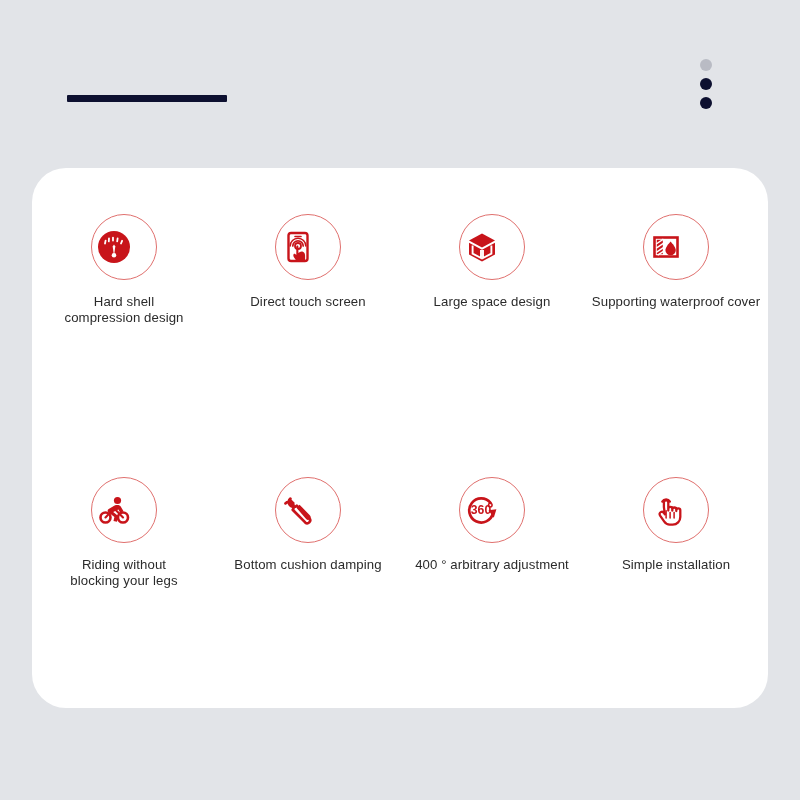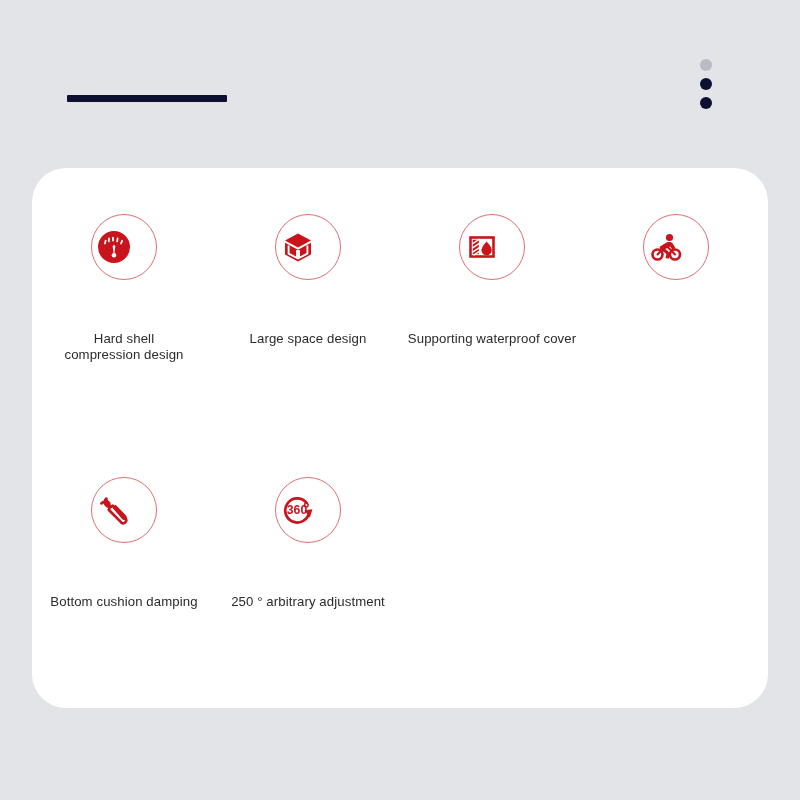--- a/index.html
+++ b/index.html
@@ -74,21 +74,20 @@
     padding-top: 14px;
     box-sizing: border-box;
   }
 
   .feature {
     display: flex;
     flex-direction: column;
     align-items: center;
     justify-content: flex-start;
     padding-top: 32px;
-    gap: 37px;
   }
 
   .icon-ring {
     width: 66px;
     height: 66px;
     border: 1.4px solid #e0706e;
     border-radius: 50%;
     display: flex;
     align-items: center;
     justify-content: flex-start;
@@ -136,20 +135,33 @@
             <line x1="29" y1="18.5" x2="30.1" y2="15.8"></line>
           </g>
           <path d="M22 31 L20.7 21.5 L22 19.6 L23.3 21.5 Z" fill="#ffffff"></path>
           <circle cx="22" cy="30.2" r="2.3" fill="#ffffff"></circle>
         </svg>
       </span>
       <div class="feature-label">Hard shell
 compression design</div>
     </div>
 
+    <div class="feature">
+      <span class="icon-ring">
+        <svg width="44" height="44" viewBox="0 0 44 44">
+          <rect x="12.5" y="8" width="19" height="28" rx="2.6" fill="none" stroke="#c8141a" stroke-width="2.4"></rect>
+          <line x1="19" y1="11.5" x2="25" y2="11.5" stroke="#c8141a" stroke-width="1.6" stroke-linecap="round"></line>
+          <circle cx="22" cy="21" r="3" fill="none" stroke="#c8141a" stroke-width="1.8"></circle>
+          <path d="M16.8 21 a5.2 5.2 0 0 1 5.2-5.2 a5.2 5.2 0 0 1 5.2 5.2" fill="none" stroke="#c8141a" stroke-width="1.7" stroke-linecap="round"></path>
+          <path d="M14.2 21 a7.8 7.8 0 0 1 7.8-7.8 a7.8 7.8 0 0 1 7.8 7.8" fill="none" stroke="#c8141a" stroke-width="1.5" stroke-linecap="round"></path>
+          <path d="M22.4 21.8 l0 6.2 c0 0 2.6-2.2 4.5-1.2 c1.9 1 2.2 2.6 2.2 4.3 l0 4.6 l-8.6 0 c-1.2-1.6-3.2-3.5-3.2-5.4 c0-1.4 0.9-2.1 1.9-1.4 l1.1 1.1 l0-8.2 c0-0.9 0.6-1.4 1.1-1.4 c0.6 0 1 0.5 1 1.4 z" fill="#c8141a"></path>
+        </svg>
+      </span>
+      <div class="feature-label">Direct touch screen</div>
+    </div>
 
     <div class="feature">
       <span class="icon-ring">
         <svg width="44" height="44" viewBox="0 0 44 44">
           <path d="M22 8.5 L35 15.5 L22 22.5 L9 15.5 Z" fill="#c8141a"></path>
           <path d="M9 17.8 L9 29.5 L22 36.5 L22 24.8 Z" fill="#c8141a"></path>
           <path d="M35 17.8 L35 29.5 L22 36.5 L22 24.8 Z" fill="#c8141a"></path>
           <path d="M12.6 20.4 L12.6 28.6 L21 33 L21 25" fill="none" stroke="#ffffff" stroke-width="1.9"></path>
           <path d="M31.4 20.4 L31.4 28.6 L23 33 L23 25" fill="none" stroke="#ffffff" stroke-width="1.9"></path>
         </svg>
@@ -177,20 +189,22 @@
     <div class="feature">
       <span class="icon-ring">
         <svg width="44" height="44" viewBox="0 0 44 44">
           <circle cx="13.5" cy="29.5" r="5" fill="none" stroke="#c8141a" stroke-width="2.6"></circle>
           <circle cx="31" cy="29.5" r="5" fill="none" stroke="#c8141a" stroke-width="2.6"></circle>
           <circle cx="25.5" cy="12.5" r="3.6" fill="#c8141a"></circle>
           <path d="M22.6 17.6 c2.8-1 5.4-0.4 6.4 1.3 l2.5 4.4 l-3.2 1.6 l-1.9-3.4 l-5.2 2.6 l5 4 l-1.2 5.6 l-3.5-0.6 l0.9-4.2 l-6-4.6 c-1.2-1-1-2.6 0.3-3.4 z" fill="#c8141a"></path>
           <path d="M13.5 29.5 L20.5 22 M22.5 20.8 L31 29.5" fill="none" stroke="#c8141a" stroke-width="2.1" stroke-linecap="round"></path>
         </svg>
       </span>
+      <div class="feature-label">Riding without
+blocking your legs</div>
     </div>
 
     <div class="feature">
       <span class="icon-ring">
         <svg width="44" height="44" viewBox="0 0 44 44">
           <path d="M14.4 10.6 a4.6 4.6 0 0 0 -0.5 6.6 a4.9 4.9 0 0 0 6.9 0.5 l12.5 12.6 a2.9 2.9 0 0 1 -4.1 4.1 L16.7 21.8 a4.9 4.9 0 0 0 -0.6 -6.8 a4.6 4.6 0 0 0 -6.6 0.4" fill="none" stroke="#c8141a" stroke-width="2.7" stroke-linejoin="round" stroke-linecap="round"></path>
           <path d="M14.4 10.6 L18.9 15.1 L15.9 18.1 L11.4 13.6 Z" fill="#c8141a"></path>
           <path d="M20.5 19.8 L23.6 16.7 L33.8 27.3 a2.6 2.6 0 0 1 -3.7 3.7 Z" fill="#c8141a"></path>
         </svg>
       </span>
@@ -199,18 +213,38 @@
 
     <div class="feature">
       <span class="icon-ring">
         <svg width="44" height="44" viewBox="0 0 44 44">
           <path d="M30.5 14.8 a12 12 0 1 0 2.4 10.6" fill="none" stroke="#c8141a" stroke-width="2.7" stroke-linecap="round"></path>
           <path d="M28.5 22.2 L33.8 29.8 L36.4 21.2 Z" fill="#c8141a"></path>
           <text x="21" y="26.4" font-family="'Liberation Sans', sans-serif" font-size="12.2" font-weight="bold" fill="#c8141a" text-anchor="middle">360</text>
           <circle cx="30.3" cy="17.1" r="1.8" fill="none" stroke="#c8141a" stroke-width="1.5"></circle>
         </svg>
       </span>
-      <div class="feature-label">250 ° arbitrary adjustment</div>
-    </div>
-
+      <div class="feature-label">400 ° arbitrary adjustment</div>
+    </div>
+
+    <div class="feature">
+      <span class="icon-ring">
+        <svg width="44" height="44" viewBox="0 0 44 44">
+          <path d="M18.3 13.6 a4.4 4.4 0 0 1 7.6 0" fill="none" stroke="#c8141a" stroke-width="2.3" stroke-linecap="round"></path>
+          <path d="M19.9 19.2 l0-4.6 a2.2 2.2 0 0 1 4.4 0 l0 7.9
+                   l0-1.6 a2 2 0 0 1 4 0 l0 1.8
+                   l0-1.2 a2 2 0 0 1 4 0 l0 1.6
+                   l0-0.8 a2 2 0 0 1 4 0 l0 6.6
+                   c0 4.3-3.2 7.7-7.6 7.7 l-3 0
+                   c-2.6 0-4.2-1.3-5.6-3.3 l-4-5.7
+                   c-1-1.5-0.5-3 0.9-3.6 c1.2-0.5 2.3 0 3 1 l0.9 1.3 z" fill="none" stroke="#c8141a" stroke-width="2.3" stroke-linejoin="round"></path>
+          <g stroke="#c8141a" stroke-width="1.5" stroke-linecap="round">
+            <line x1="22.1" y1="22.8" x2="22.1" y2="30"></line>
+            <line x1="26.1" y1="24.4" x2="26.1" y2="30"></line>
+            <line x1="30.1" y1="24.4" x2="30.1" y2="30"></line>
+          </g>
+        </svg>
+      </span>
+      <div class="feature-label">Simple installation</div>
+    </div>
 
   </div>
 </div>
 
 </body></html>

